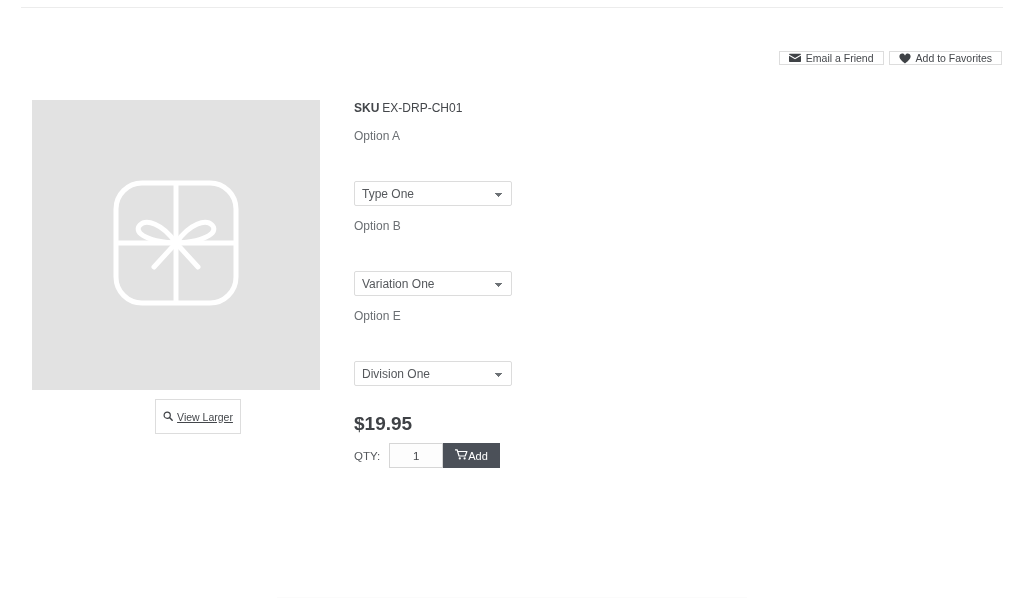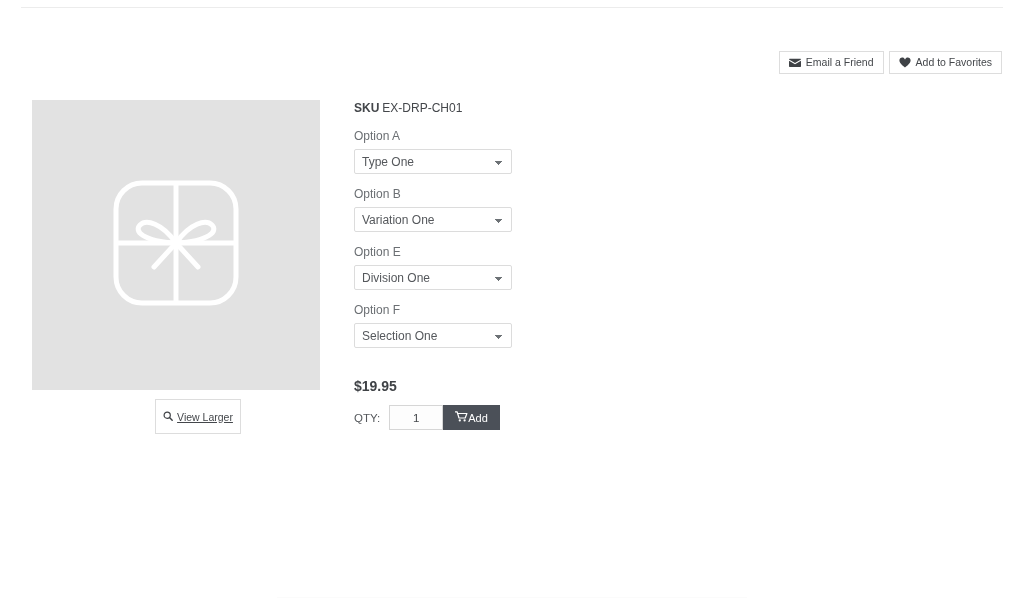--- a/index.html
+++ b/index.html
@@ -43,21 +43,21 @@
     top: 51px;
     right: 22px;
     display: flex;
   }
   .action-btn {
     border: 1px solid #dddddd;
     background: #ffffff;
     color: #44474b;
     font-size: 10.5px;
     font-family: "Liberation Sans", sans-serif;
-    height: 23px;
+    height: 14px;
     line-height: 21px;
     padding: 0 9px;
     display: flex;
     align-items: center;
     gap: 5px;
     cursor: pointer;
     white-space: nowrap;
   }
   .action-btn + .action-btn {
     margin-left: 5px;
@@ -154,27 +154,28 @@
     appearance: none;
     cursor: pointer;
     background-image:
       linear-gradient(45deg, transparent 50%, #6d7276 50%),
       linear-gradient(135deg, #6d7276 50%, transparent 50%);
     background-position:
       calc(100% - 12px) 11px,
       calc(100% - 8px) 11px;
     background-size: 4px 4px, 4px 4px;
     background-repeat: no-repeat;
+    margin-top: 32px;
   }
 
   .price-block {
     margin-top: 28px;
   }
   .price {
-    font-size: 14px;
+    font-size: 19px;
     font-weight: bold;
     color: #3f4246;
     line-height: 20px;
     margin-bottom: 9px;
   }
   .qty-row {
     display: flex;
     align-items: center;
   }
   .qty-label {
@@ -294,26 +295,20 @@
 
 
 
     <div class="option-group">
       <div class="option-label">Option E</div>
       <select class="option-select">
         <option>Division One</option>
       </select>
     </div>
 
-    <div class="option-group">
-      <div class="option-label">Option F</div>
-      <select class="option-select">
-        <option>Selection One</option>
-      </select>
-    </div>
 
     <div class="price-block">
       <div class="price">$19.95</div>
       <div class="qty-row">
         <span class="qty-label">QTY:</span>
         <input class="qty-input" type="text" value="1" style="">
         <button class="add-btn">
           <span>
             <svg width="13" height="11" viewBox="0 0 13 11" aria-hidden="true">
               <path d="M0 0.8h2.1l1.9 6.2h6.2l1.7-4.5H3.3" fill="none" stroke="#ffffff" stroke-width="1.2" stroke-linejoin="round" stroke-linecap="round"></path>

